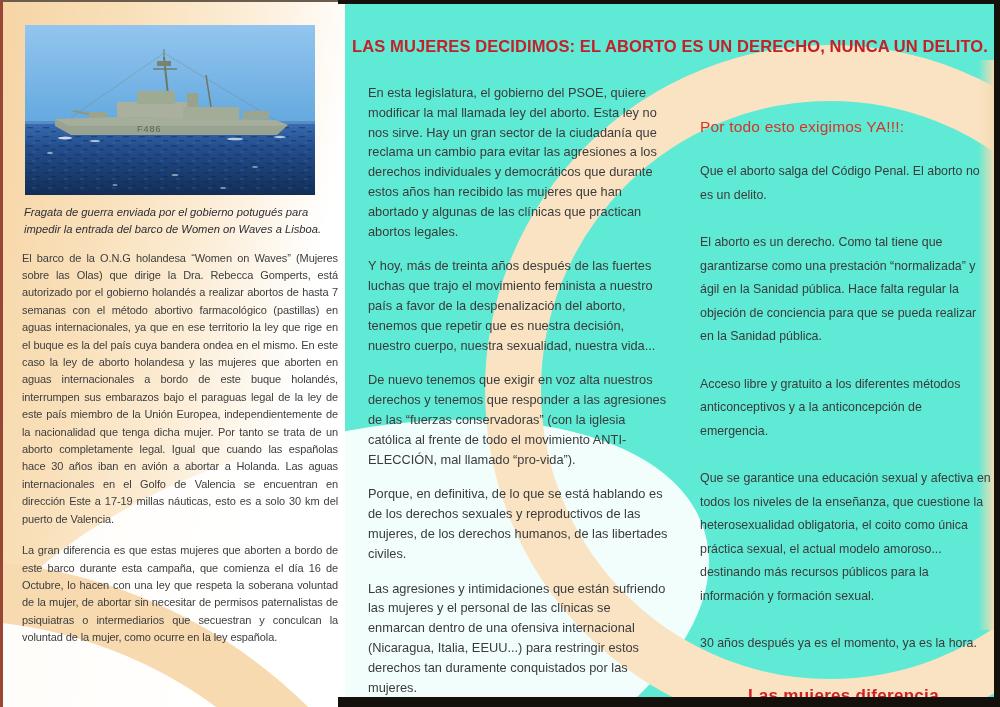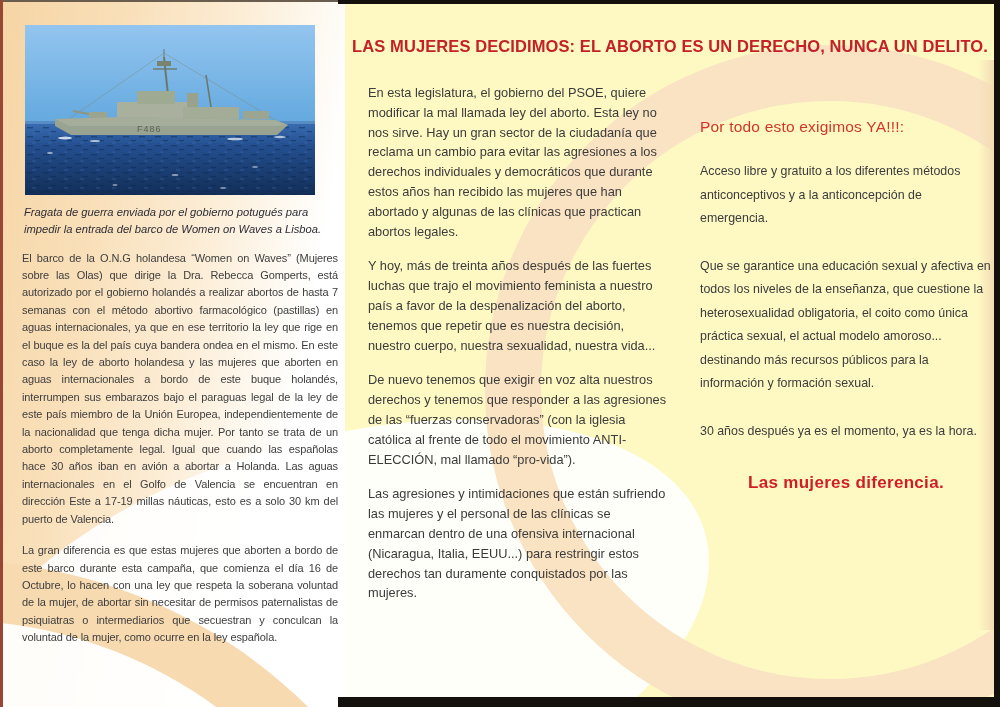--- a/index.html
+++ b/index.html
@@ -1,18 +1,18 @@
 <!DOCTYPE html>
 <html><head>
 <meta charset="utf-8">
 <style>
   html,body { margin:0; padding:0; background:#fff; }
   .page {
     position:relative; width:1000px; height:707px; overflow:hidden;
-    background:#fef9c3; font-family:"Liberation Sans", sans-serif;text-decoration:underline;
+    background:#5eead4; font-family:"Liberation Sans", sans-serif;text-decoration:underline;
   }
   .abs { position:absolute; }
 
   
   .left-bg {
     left:3px; top:2px; width:342px; height:705px; z-index:0;
     background:linear-gradient(100deg,#f6d5a5 0%,#f9e0ba 28%,#fcedd6 52%,#ffffff 78%);
   }
   .left-white-swirl {
     left:-60px; top:440px; width:780px; height:400px; z-index:0;
@@ -152,24 +152,27 @@
     </svg>
     <div class="caption">Fragata de guerra enviada por el gobierno potugués para impedir la entrada del barco de Women on Waves a Lisboa.</div>
     <p class="first">El barco de la O.N.G holandesa “Women on Waves” (Mujeres sobre las Olas) que dirige la Dra. Rebecca Gomperts, está autorizado por el gobierno holandés a realizar abortos de hasta 7 semanas con el método abortivo farmacológico (pastillas) en aguas internacionales, ya que en ese territorio la ley que rige en el buque es la del país cuya bandera ondea en el mismo. En este caso la ley de aborto holandesa y las mujeres que aborten en aguas internacionales a bordo de este buque holandés, interrumpen sus embarazos bajo el paraguas legal de la ley de este país miembro de la Unión Europea, independientemente de la nacionalidad que tenga dicha mujer. Por tanto se trata de un aborto completamente legal. Igual que cuando las españolas hace 30 años iban en avión a abortar a Holanda. Las aguas internacionales en el Golfo de Valencia se encuentran en dirección Este a 17-19 millas náuticas, esto es a solo 30 km del puerto de Valencia.</p>
     <p>La gran diferencia es que estas mujeres que aborten a bordo de este barco durante esta campaña, que comienza el día 16 de Octubre, lo hacen con una ley que respeta la soberana voluntad de la mujer, de abortar sin necesitar de permisos paternalistas de psiquiatras o intermediarios que secuestran y conculcan la voluntad de la mujer, como ocurre en la ley española.</p>
   </div>
 
   <div class="abs col-mid">
     <p>En esta legislatura, el gobierno del PSOE, quiere modificar la mal llamada ley del aborto. Esta ley no nos sirve. Hay un gran sector de la ciudadanía que reclama un cambio para evitar las agresiones a los derechos individuales y democráticos que durante estos años han recibido las mujeres que han abortado y algunas de las clínicas que practican abortos legales.</p>
     <p>Y hoy, más de treinta años después de las fuertes luchas que trajo el movimiento feminista a nuestro país a favor de la despenalización del aborto, tenemos que repetir que es nuestra decisión, nuestro cuerpo, nuestra sexualidad, nuestra vida...</p>
     <p>De nuevo tenemos que exigir en voz alta nuestros derechos y tenemos que responder a las agresiones de las “fuerzas conservadoras” (con la iglesia católica al frente de todo el movimiento ANTI-ELECCIÓN, mal llamado “pro-vida”).</p>
+    <p>Porque, en definitiva, de lo que se está hablando es de los derechos sexuales y reproductivos de las mujeres, de los derechos humanos, de las libertades civiles.</p>
     <p>Las agresiones y intimidaciones que están sufriendo las mujeres y el personal de las clínicas se enmarcan dentro de una ofensiva internacional (Nicaragua, Italia, EEUU...) para restringir estos derechos tan duramente conquistados por las mujeres.</p>
   </div>
 
   <div class="abs col-right">
     <h2 class="right-heading">Por todo esto exigimos YA!!!:</h2>
+    <p>Que el aborto salga del Código Penal. El aborto no es un delito.</p>
+    <p>El aborto es un derecho. Como tal tiene que garantizarse como una prestación “normalizada” y ágil en la Sanidad pública. Hace falta regular la objeción de conciencia para que se pueda realizar en la Sanidad pública.</p>
     <p>Acceso libre y gratuito a los diferentes métodos anticonceptivos y a la anticoncepción de emergencia.</p>
     <p>Que se garantice una educación sexual y afectiva en todos los niveles de la enseñanza, que cuestione la heterosexualidad obligatoria, el coito como única práctica sexual, el actual modelo amoroso... destinando más recursos públicos para la información y formación sexual.</p>
     <p>30 años después ya es el momento, ya es la hora.</p>
     <div class="closing">Las mujeres diferencia.</div>
   </div>
 
 </div>
 
 </body></html>

